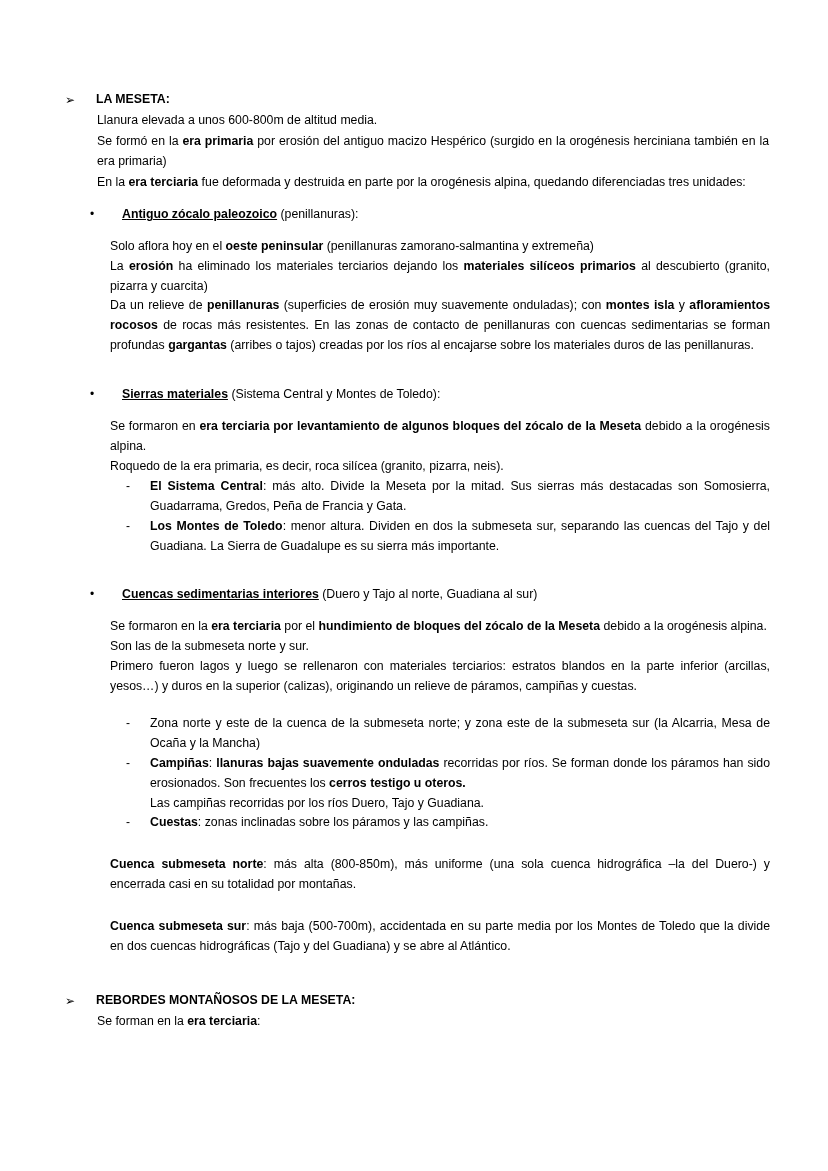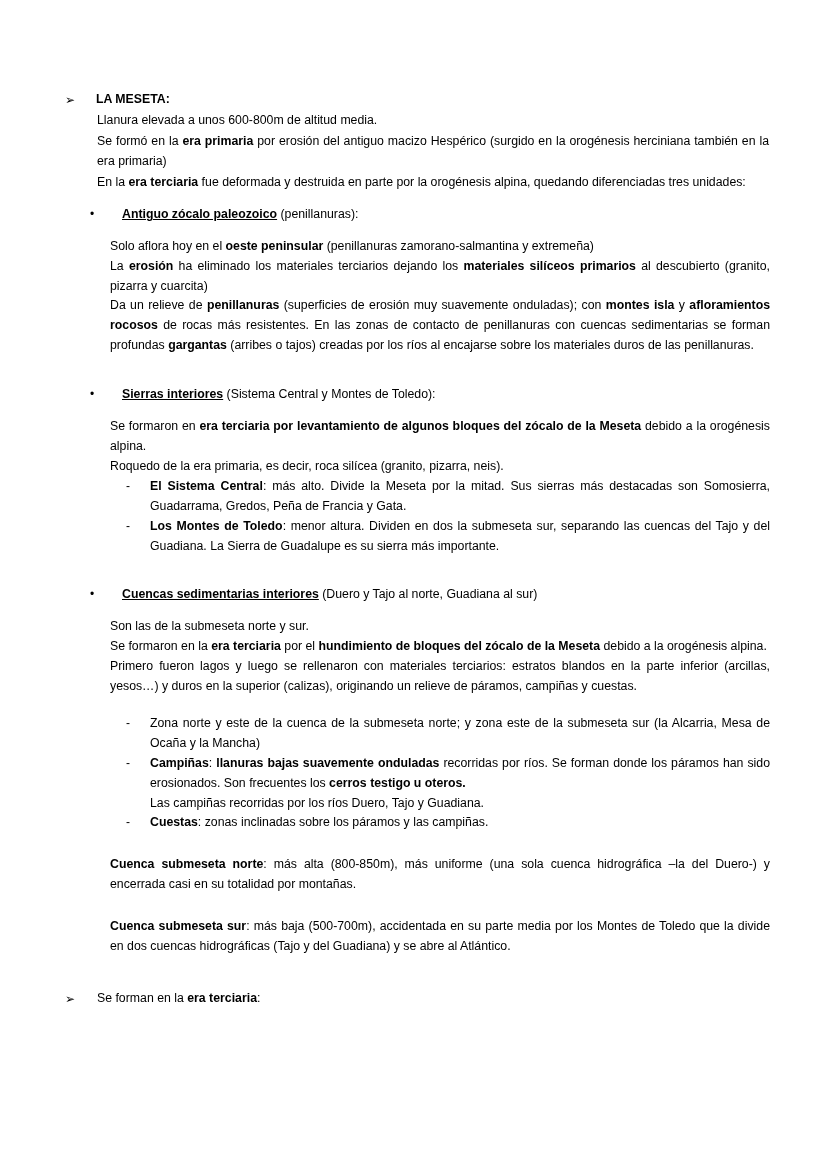--- a/index.html
+++ b/index.html
@@ -108,41 +108,41 @@
       <p class="title-line"><u><b>Antiguo zócalo paleozoico</b></u><span> (penillanuras):</span></p>
       <p class="para">Solo aflora hoy en el <b>oeste peninsular</b> (penillanuras zamorano-salmantina y extremeña)</p>
       <p class="para">La <b>erosión</b> ha eliminado los materiales terciarios dejando los <b>materiales silíceos primarios</b> al descubierto (granito, pizarra y cuarcita)</p>
       <p class="para">Da un relieve de <b>penillanuras</b> (superficies de erosión muy suavemente onduladas); con <b>montes isla</b> y <b>afloramientos rocosos</b> de rocas más resistentes. En las zonas de contacto de penillanuras con cuencas sedimentarias se forman profundas <b>gargantas</b> (arribes o tajos) creadas por los ríos al encajarse sobre los materiales duros de las penillanuras.</p>
     </div>
 
     <div class="gap-md"></div>
 
     <div class="lvl2">
       <span class="bullet-dot">•</span>
-      <p class="title-line"><u><b>Sierras interiores</b></u><span> (Sistema Central y Montes de Toledo):</span></p>
+      <p class="title-line"><u><b>Sierras materiales</b></u><span> (Sistema Central y Montes de Toledo):</span></p>
       <p class="para">Se formaron en <b>era terciaria por levantamiento de algunos bloques del zócalo de la Meseta</b> debido a la orogénesis alpina.</p>
       <p class="para">Roquedo de la era primaria, es decir, roca silícea (granito, pizarra, neis).</p>
 
       <div class="lvl3">
         <span class="bullet-dash">-</span>
         <p class="para"><b>El Sistema Central</b><span>: más alto. Divide la Meseta por la mitad. Sus sierras más destacadas son Somosierra, Guadarrama, Gredos, Peña de Francia y Gata.</span></p>
       </div>
       <div class="lvl3">
         <span class="bullet-dash">-</span>
         <p class="para"><b>Los Montes de Toledo</b><span>:  menor altura. Dividen en dos la submeseta sur, separando las cuencas del Tajo y del Guadiana. La Sierra de Guadalupe es su sierra más importante.</span></p>
       </div>
     </div>
 
     <div class="gap-md"></div>
 
     <div class="lvl2">
       <span class="bullet-dot">•</span>
       <p class="title-line"><u><b>Cuencas sedimentarias interiores</b></u><span> (Duero y Tajo al norte, Guadiana al sur)</span></p>
+      <p class="para">Se formaron en la <b>era terciaria</b> por el <b>hundimiento de bloques del zócalo de la Meseta</b> debido a la orogénesis alpina.</p>
       <p class="para">Son las de la submeseta norte y sur.</p>
-      <p class="para">Se formaron en la <b>era terciaria</b> por el <b>hundimiento de bloques del zócalo de la Meseta</b> debido a la orogénesis alpina.</p>
       <p class="para">Primero fueron lagos y luego se rellenaron con materiales terciarios: estratos blandos en la parte inferior (arcillas, yesos…) y duros en la superior (calizas), originando un relieve de páramos, campiñas y cuestas.</p>
 
       <div class="gap-md"></div>
 
       <div class="lvl3">
         <span class="bullet-dash">-</span>
         <p class="para">Zona norte y este de la cuenca de la submeseta norte; y zona este de la submeseta sur (la Alcarria, Mesa de Ocaña y la Mancha)</p>
       </div>
       <div class="lvl3">
         <span class="bullet-dash">-</span>
@@ -160,17 +160,18 @@
 
       <div class="gap-lg"></div>
 
       <p class="para"><b>Cuenca submeseta sur</b>: más baja (500-700m), accidentada en su parte media por los Montes de Toledo que la divide en dos cuencas hidrográficas (Tajo y del Guadiana) y se abre al Atlántico.</p>
     </div>
 
     <div class="gap-lg"></div>
 
     <div class="lvl1">
       <span class="bullet-arrow">➢</span>
+      <p class="heading">REBORDES MONTAÑOSOS DE LA MESETA:</p>
       <p class="para">Se forman en la <b>era terciaria</b>:</p>
     </div>
 
   </div>
 </div>
 
 </body></html>

